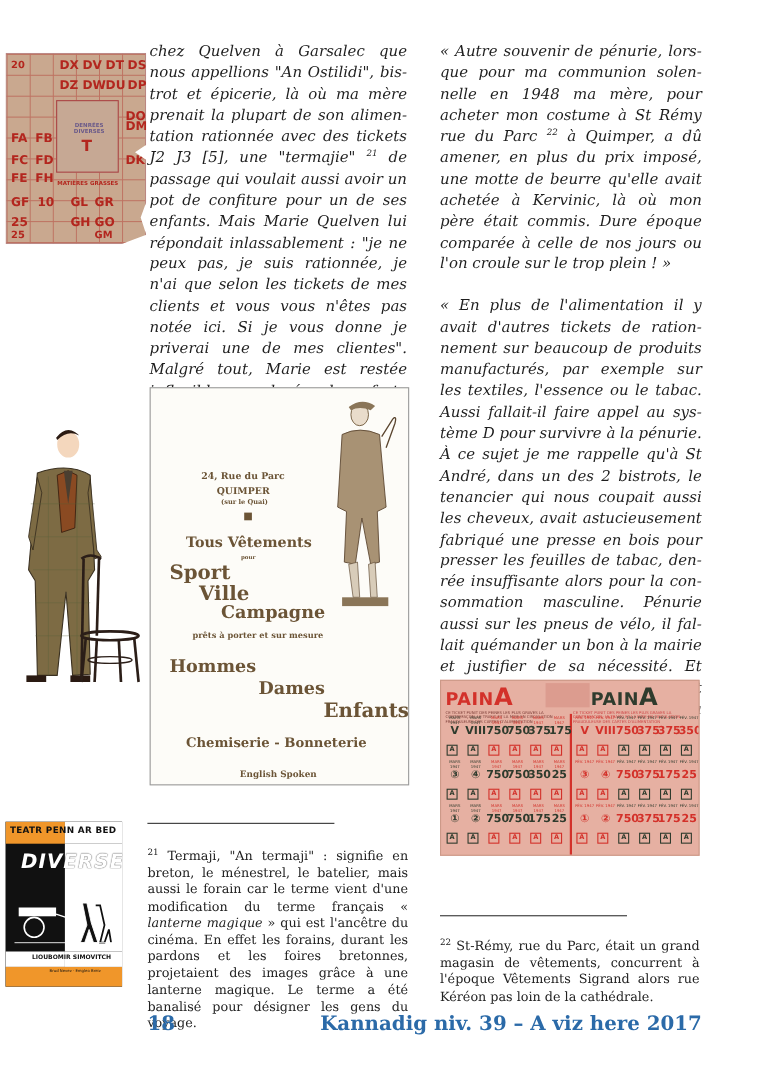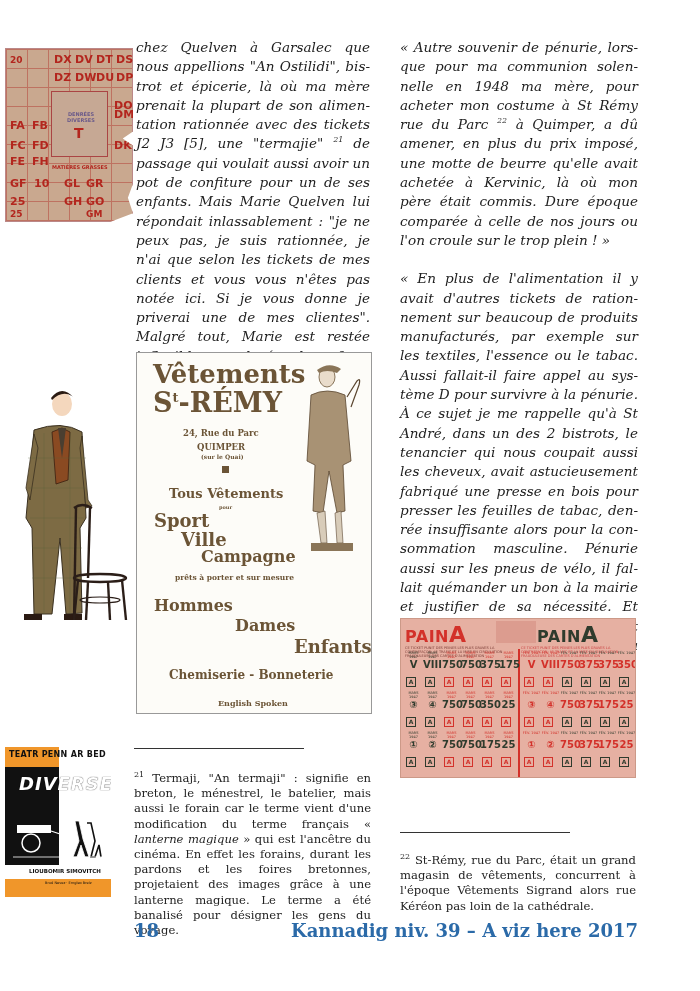--- a/index.html
+++ b/index.html
@@ -155,22 +155,20 @@
     <ellipse cx="96" cy="190" rx="26" ry="4"></ellipse>
     <path d="M74 192 L70 232"></path>
       <path d="M118 192 L122 232"></path>
       <path d="M104 194 L106 232"></path>
       <path d="M84 194 L82 232"></path>
     <ellipse cx="96" cy="212" rx="20" ry="3" stroke-width="1.2"></ellipse>
   </g>
 </svg>
 
 <div id="ad">
-  <span class="t" id="adTitle1">Vêtements</span>
-  <span class="t" id="adTitle2"><span>S</span><sup>t</sup><span>-RÉMY</span></span>
   <span class="t" id="adAddr">24, Rue du Parc</span>
   <span class="t" id="adCity">QUIMPER</span>
   <span class="t" id="adQuai">(sur le Quai)</span>
   <div id="adSquare"></div>
   <span class="t" id="adTous">Tous Vêtements</span>
   <span class="t" id="adPour">pour</span>
   <span class="t" id="adSport">Sport</span>
   <span class="t" id="adVille">Ville</span>
   <span class="t" id="adCamp">Campagne</span>
   <span class="t" id="adPrets">prêts à porter et sur mesure</span>

